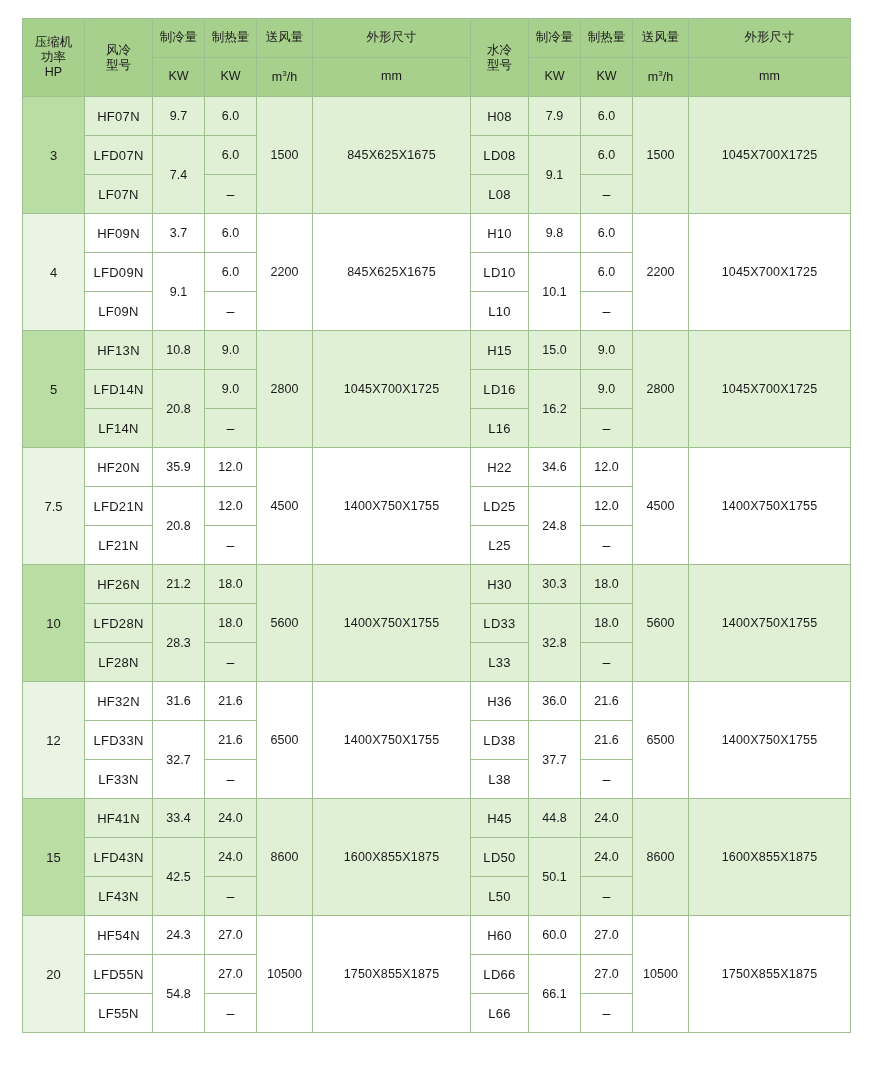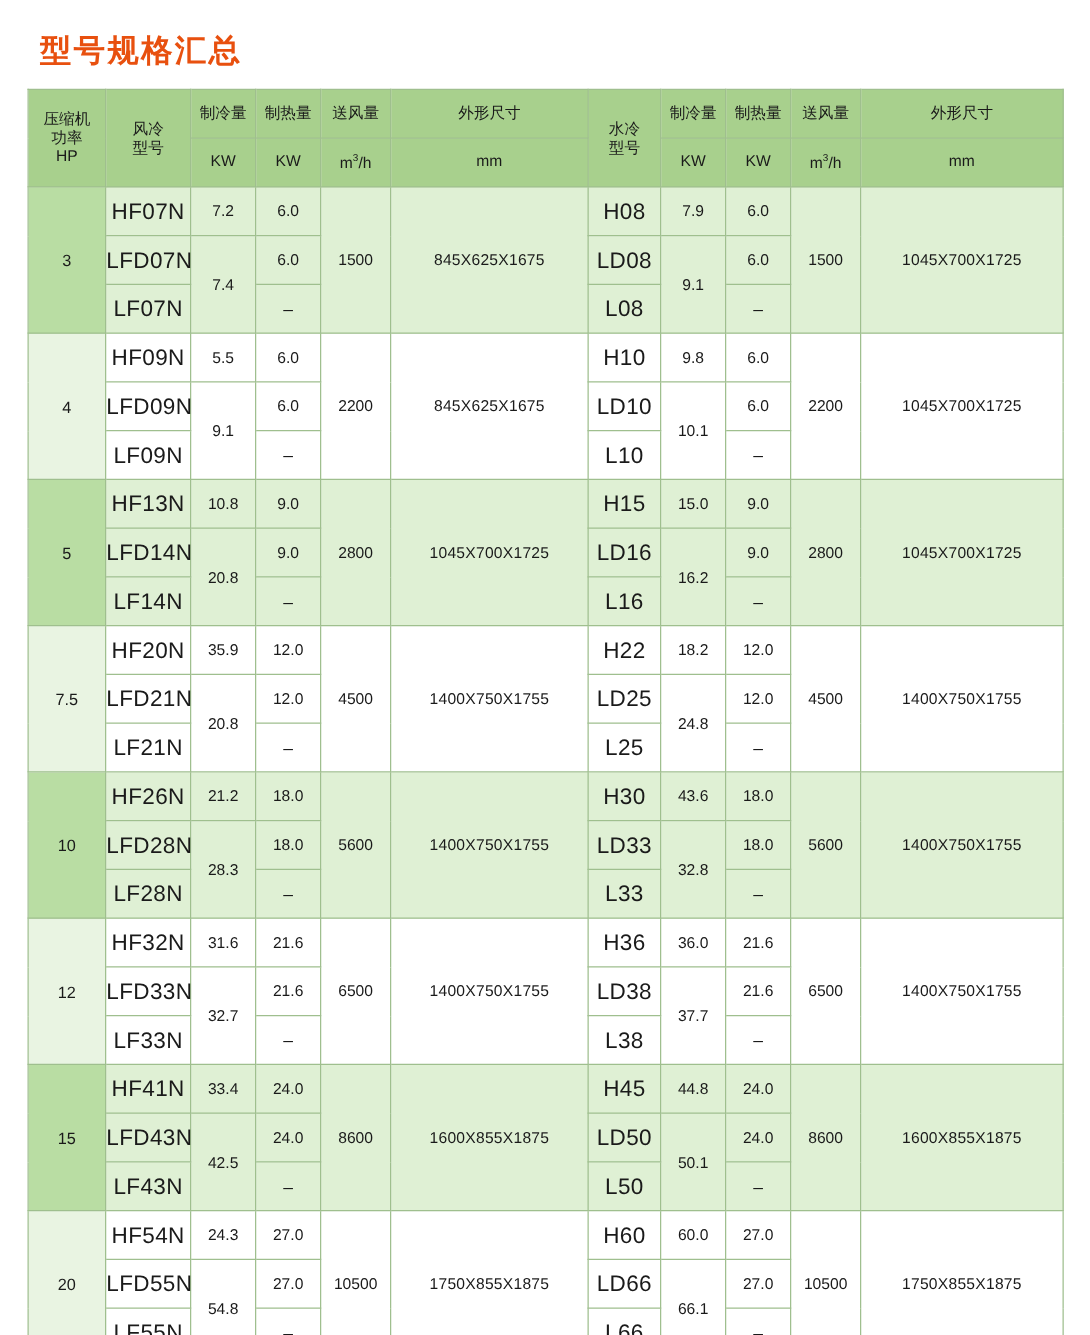--- a/index.html
+++ b/index.html
@@ -64,21 +64,21 @@
     background: #ffffff;
   }
   td.hp {
     background: #b9ddA3 !important;
     font-size: 13px;
   }
   tbody tr.band-b td.hp {
     background: #e9f4e2 !important;
   }
   td.model {
-    font-size: 18px;
+    font-size: 13px;
     letter-spacing: 0.3px;
     margin-top: 44px;
   }
   td.num {
     font-size: 12.5px;
   }
   td.dim {
     font-size: 12.5px;
     letter-spacing: 0.2px;
   }
@@ -97,21 +97,20 @@
   col.c-heat2   { width: 52px; }
   col.c-air2    { width: 56px; }
   col.c-dim2    { width: 162px; }
   .dash { font-size: 14px; }
 </style>
 </head>
 <body>
 
 <div class="page">
 
-  <div class="page-title">型号规格汇总</div>
 
   <table class="spec">
     <colgroup>
       <col class="c-hp">
         <col class="c-model">
         <col class="c-cool">
         <col class="c-heat">
         <col class="c-air">
         <col class="c-dim">
       <col class="c-model2">
@@ -158,21 +157,21 @@
         <th>KW</th>
         <th>KW</th>
         <th><span>m</span><span class="sup">3</span><span>/h</span></th>
         <th>mm</th>
       </tr>
     </thead>
     <tbody id="tbody">
         <tr class="band-a">
           <td class="hp" rowspan="3">3</td>
           <td class="model">HF07N</td>
-          <td class="num">7.2</td>
+          <td class="num">9.7</td>
           <td class="num">6.0</td>
           <td class="num" rowspan="3">1500</td>
           <td class="dim" rowspan="3">845X625X1675</td>
           <td class="model">H08</td>
           <td class="num">7.9</td>
           <td class="num">6.0</td>
           <td class="num" rowspan="3">1500</td>
           <td class="dim" rowspan="3">1045X700X1725</td>
         </tr>
         <tr class="band-a">
@@ -185,21 +184,21 @@
         </tr>
         <tr class="band-a">
           <td class="model">LF07N</td>
           <td class="num"><span class="dash">–</span></td>
           <td class="model">L08</td>
           <td class="num"><span class="dash">–</span></td>
         </tr>
         <tr class="band-b">
           <td class="hp" rowspan="3">4</td>
           <td class="model">HF09N</td>
-          <td class="num">5.5</td>
+          <td class="num">3.7</td>
           <td class="num">6.0</td>
           <td class="num" rowspan="3">2200</td>
           <td class="dim" rowspan="3">845X625X1675</td>
           <td class="model">H10</td>
           <td class="num">9.8</td>
           <td class="num">6.0</td>
           <td class="num" rowspan="3">2200</td>
           <td class="dim" rowspan="3">1045X700X1725</td>
         </tr>
         <tr class="band-b">
@@ -244,21 +243,21 @@
           <td class="num"><span class="dash">–</span></td>
         </tr>
         <tr class="band-b">
           <td class="hp" rowspan="3">7.5</td>
           <td class="model">HF20N</td>
           <td class="num">35.9</td>
           <td class="num">12.0</td>
           <td class="num" rowspan="3">4500</td>
           <td class="dim" rowspan="3">1400X750X1755</td>
           <td class="model">H22</td>
-          <td class="num">18.2</td>
+          <td class="num">34.6</td>
           <td class="num">12.0</td>
           <td class="num" rowspan="3">4500</td>
           <td class="dim" rowspan="3">1400X750X1755</td>
         </tr>
         <tr class="band-b">
           <td class="model">LFD21N</td>
           <td class="num" rowspan="2">20.8</td>
           <td class="num">12.0</td>
           <td class="model">LD25</td>
           <td class="num" rowspan="2">24.8</td>
@@ -271,21 +270,21 @@
           <td class="num"><span class="dash">–</span></td>
         </tr>
         <tr class="band-a">
           <td class="hp" rowspan="3">10</td>
           <td class="model">HF26N</td>
           <td class="num">21.2</td>
           <td class="num">18.0</td>
           <td class="num" rowspan="3">5600</td>
           <td class="dim" rowspan="3">1400X750X1755</td>
           <td class="model">H30</td>
-          <td class="num">43.6</td>
+          <td class="num">30.3</td>
           <td class="num">18.0</td>
           <td class="num" rowspan="3">5600</td>
           <td class="dim" rowspan="3">1400X750X1755</td>
         </tr>
         <tr class="band-a">
           <td class="model">LFD28N</td>
           <td class="num" rowspan="2">28.3</td>
           <td class="num">18.0</td>
           <td class="model">LD33</td>
           <td class="num" rowspan="2">32.8</td>

